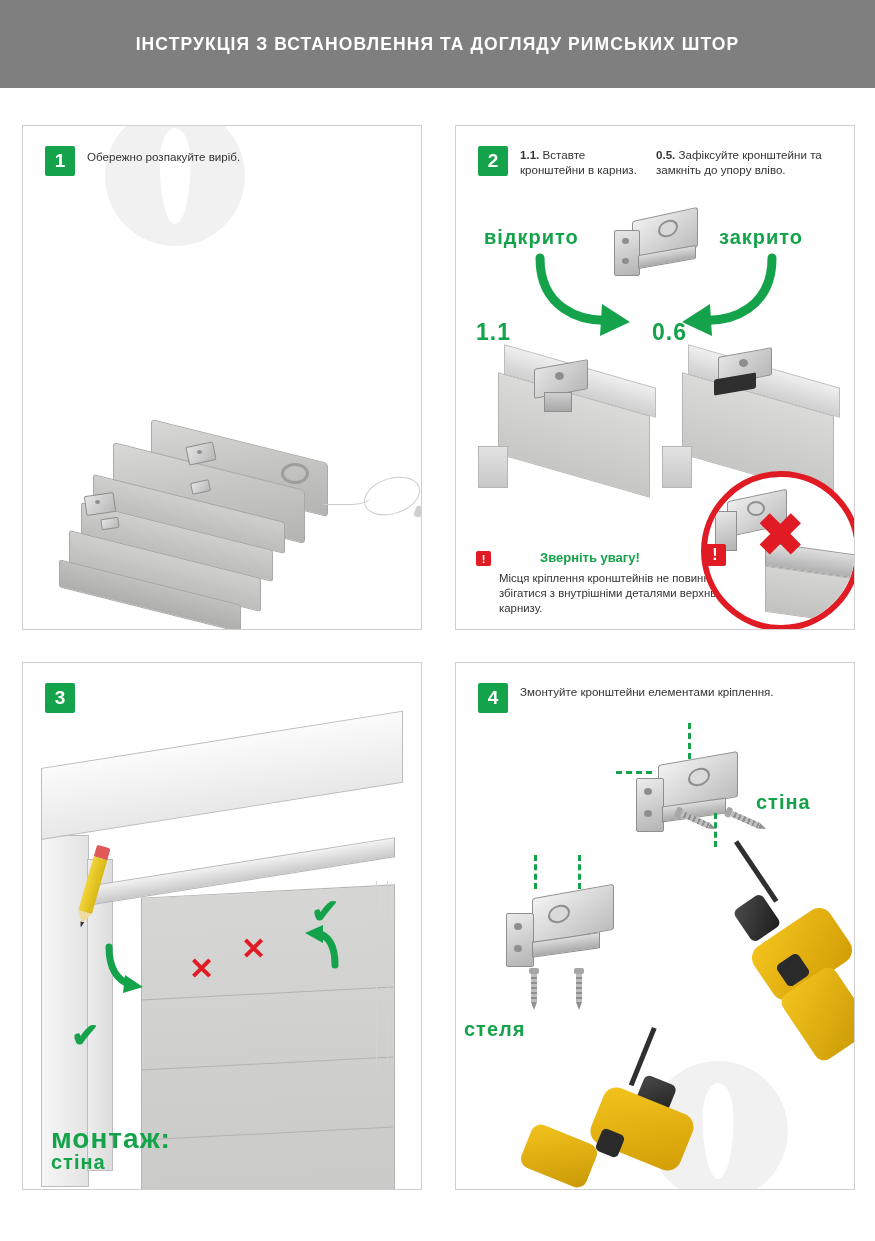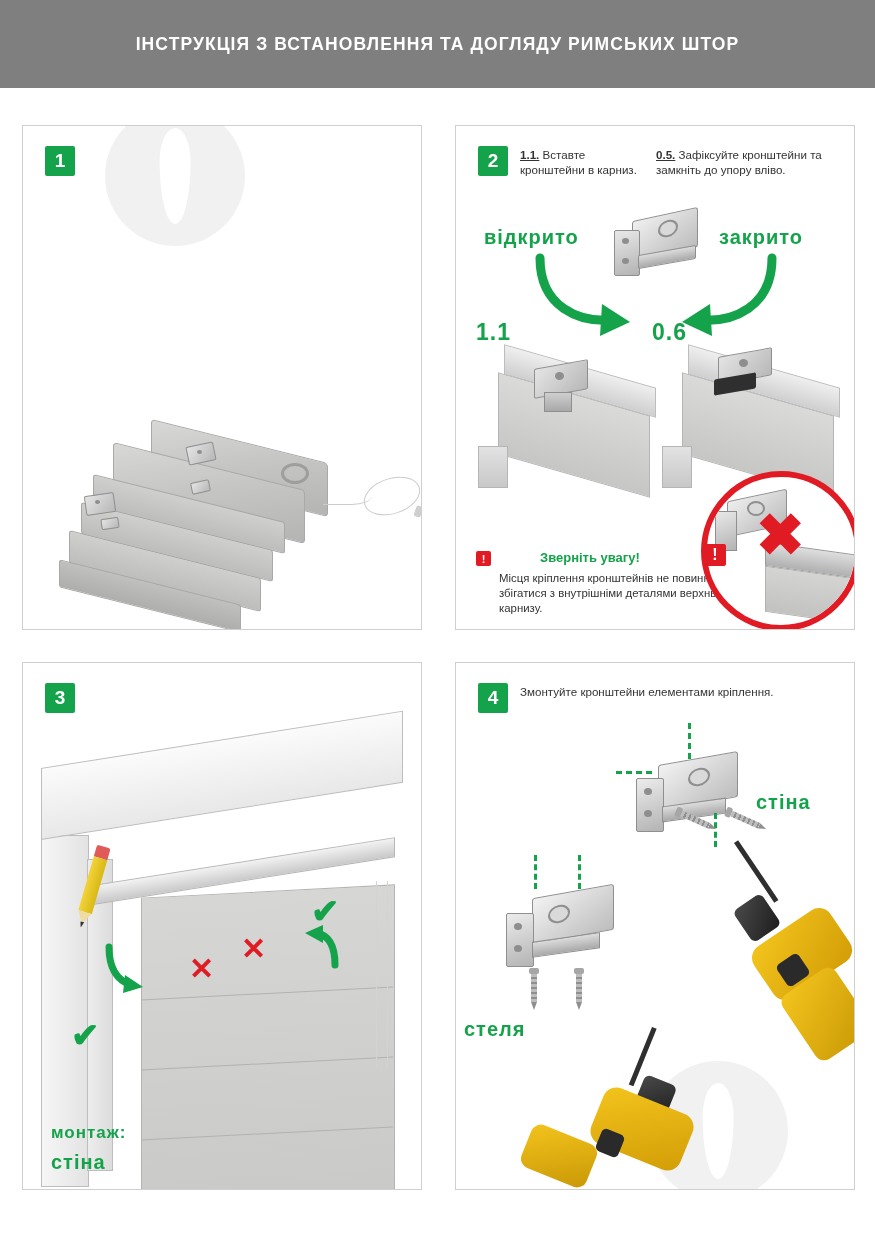--- a/index.html
+++ b/index.html
@@ -47,21 +47,21 @@
     font-size:19px;font-weight:bold;
     display:flex;align-items:center;justify-content:center;
     border-radius:2px;
   }
   .step-text{
     position:absolute;
     font-size:11.6px;
     line-height:1.28;
     color:#333;
   }
-  .step-text b{font-weight:bold;text-decoration:underline;}
+  .step-text b{font-weight:bold;}
 
   
   .wm{
     position:absolute;
     border-radius:50%;
     background:rgba(0,0,0,0.055);
     pointer-events:none;
   }
   .wm .leaf{
     position:absolute;left:50%;top:16%;
@@ -150,20 +150,21 @@
   <div class="header-title">Інструкція з встановлення та догляду римських штор</div>
 </div>
 
 <div class="panel" id="panel1">
 
   <div class="wm" style="left:82px;top:-20px;width:140px;height:140px;">
     <div class="leaf"></div>
   </div>
 
   <div class="step-num" style="left:22px;top:20px;">1</div>
+  <div class="step-text" style="left:64px;top:24px;width:300px;">Обережно розпакуйте виріб.</div>
 
   <div>
 
     <div class="blind-top" style="left:128px;top:315px;width:175px;height:52px;transform:skewY(14deg);border-radius:4px;"></div>
     <div class="blind-top" style="left:90px;top:340px;width:190px;height:52px;transform:skewY(14deg);border-radius:4px;"></div>
     <div class="fold" style="left:70px;top:372px;width:190px;height:30px;transform:skewY(14deg);"></div>
     <div class="fold" style="left:58px;top:400px;width:190px;height:30px;transform:skewY(14deg);"></div>
     <div class="fold" style="left:46px;top:428px;width:190px;height:32px;transform:skewY(14deg);"></div>
     <div class="fold" style="left:36px;top:456px;width:180px;height:26px;transform:skewY(14deg);background:linear-gradient(180deg,#c0c0be,#aeaeac);"></div>
 
@@ -291,21 +292,21 @@
     </div>
 
     <div class="pencil" style="left:56px;top:182px;width:26px;height:86px;transform:rotate(16deg);">
       <div style="position:absolute;left:6px;top:0;width:14px;height:12px;background:#e05a5a;border-radius:2px 2px 0 0;"></div>
       <div style="position:absolute;left:6px;top:12px;width:14px;height:56px;background:linear-gradient(90deg,#f2d33b,#d9b914);"></div>
       <div style="position:absolute;left:6px;top:68px;width:14px;height:12px;background:#f0dca0;clip-path:polygon(0 0,100% 0,50% 100%);"></div>
       <div style="position:absolute;left:11px;top:78px;width:4px;height:6px;background:#333;clip-path:polygon(0 0,100% 0,50% 100%);"></div>
     </div>
   </div>
 
-  <div class="label-green" style="left:28px;top:460px;font-size:17px;">монтаж:</div>
+  <div class="label-green" style="left:28px;top:460px;font-size:28px;">монтаж:</div>
   <div class="label-green" style="left:28px;top:488px;font-size:20px;">стіна</div>
 </div>
 
 <div class="panel" id="panel4">
 
   <div class="wm" style="left:192px;top:398px;width:140px;height:140px;">
     <div class="leaf"></div>
   </div>
 
   <div class="step-num" style="left:22px;top:20px;">4</div>

